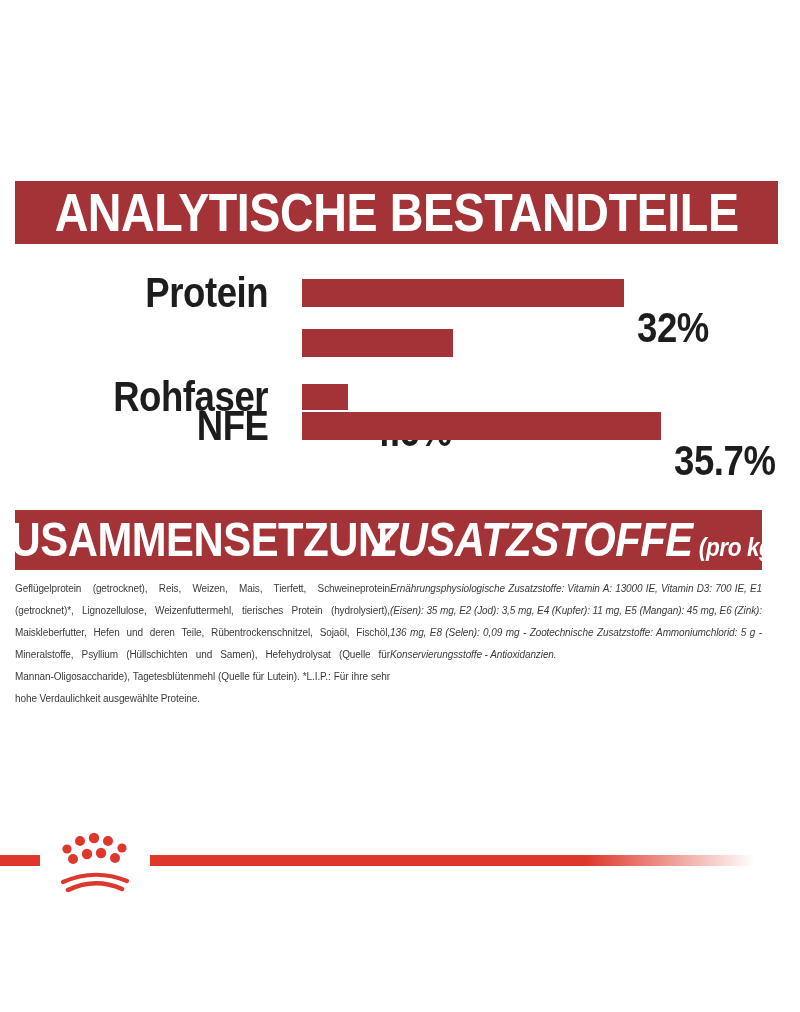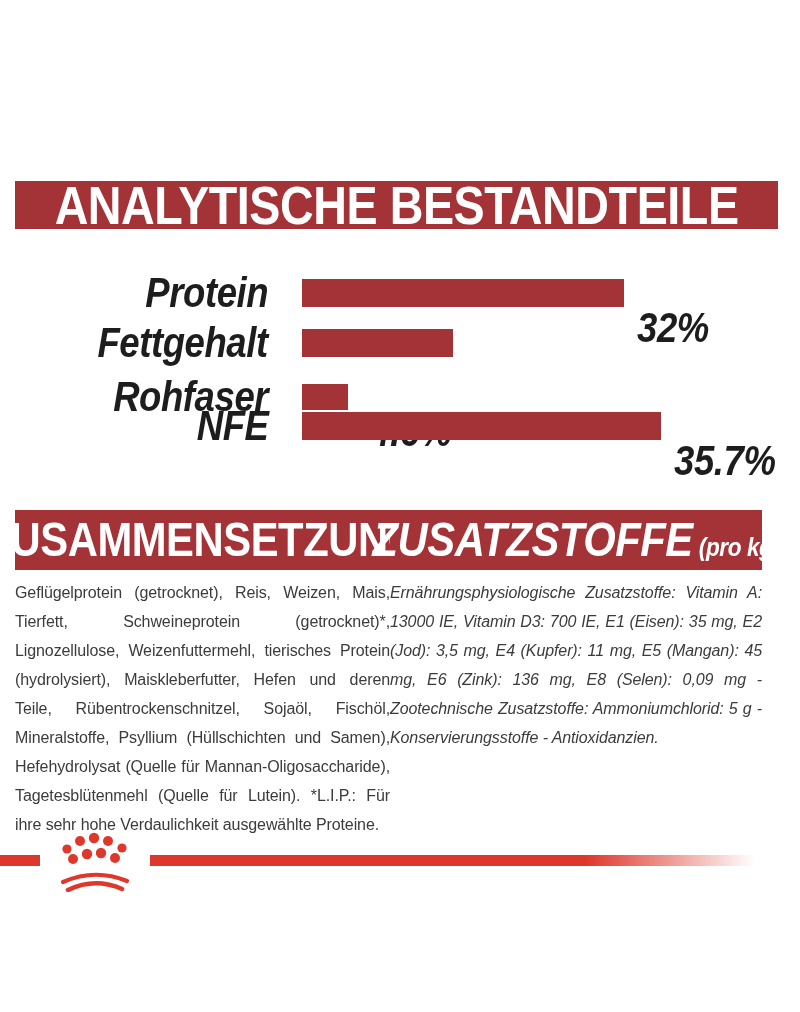--- a/index.html
+++ b/index.html
@@ -9,30 +9,30 @@
     --label-black:#1D1D1D;
   }
   *{box-sizing:border-box;margin:0;padding:0;}
   html,body{background:#ffffff;}
   .page{
     position:relative;width:800px;height:1012px;background:#ffffff;overflow:hidden;
     font-family:"Liberation Sans",sans-serif;
   }
   
   .main-banner{
-    position:absolute;left:15px;top:181px;width:763px;height:48px;
+    position:absolute;left:15px;top:181px;width:763px;height:63px;
     background:var(--maroon);display:flex;align-items:center;justify-content:center;
   }
   .main-banner .cond{
     color:#fff;font-weight:700;font-size:53px;line-height:1;white-space:nowrap;
     display:inline-block;transform:scaleX(0.88);transform-origin:center center;
     letter-spacing:-0.5px;
   }
   
-  .chart{position:absolute;left:0;top:0;width:800px;height:490px;font-style:italic;}
+  .chart{position:absolute;left:0;top:0;width:800px;height:490px;}
   .chart-row{position:absolute;left:0;width:800px;}
   .chart-label{position:absolute;right:532px;top:50%;transform:translateY(-50%);}
   .chart-label .cond-r{
     display:inline-block;transform:scaleX(0.87);transform-origin:right center;
     font-size:42px;font-weight:700;color:var(--label-black);white-space:nowrap;line-height:1;
     letter-spacing:-0.5px;
   }
   .chart-bar{position:absolute;left:302px;top:0;height:100%;background:var(--maroon);}
   .chart-value{position:absolute;top:50%;transform:translateY(-50%);margin-top:35px;}
   .chart-value .cond-l{
@@ -50,21 +50,21 @@
   }
   .section-banner .cond{
     display:inline-block;transform:scaleX(0.87);transform-origin:center center;
     color:#fff;font-weight:700;font-size:48px;line-height:1;white-space:nowrap;
     letter-spacing:-0.5px;
   }
   .section-banner .suffix{
     font-size:26px;font-weight:700;margin-left:7px;
   }
   .col p{
-    margin-top:8px;font-size:16px;line-height:29px;color:var(--body-text);
+    margin-top:8px;font-size:10px;line-height:22px;color:var(--body-text);
     text-align:justify;letter-spacing:-0.1px;
   }
   
   .footer-line-left{position:absolute;left:0;top:855px;width:40px;height:11px;background:var(--accent);}
   .footer-line-right{
     position:absolute;left:150px;top:855px;width:605px;height:11px;
     background:linear-gradient(to right,var(--accent) 0%,var(--accent) 72%,rgba(222,55,43,0) 100%);
   }
   .crown{position:absolute;left:55px;top:832px;width:90px;height:60px;}
 </style>
@@ -77,21 +77,20 @@
     <span class="cond">ANALYTISCHE BESTANDTEILE</span>
   </div>
 
   <div class="chart">
       <div class="chart-row" style="top: 279px; height: 28px;">
         <span class="chart-label"><span class="cond-r">Protein</span></span>
         <div class="chart-bar" style="width: 322px; background: rgb(164, 51, 56);"></div>
         <span class="chart-value" style="left: 637px;"><span class="cond-l" style="color: rgb(29, 29, 29);">32%</span></span>
       </div>
       <div class="chart-row" style="top: 329px; height: 28px;">
-        <span class="chart-label"><span class="cond-r">Fettgehalt</span></span>
         <div class="chart-bar" style="width: 151px; background: rgb(164, 51, 56);"></div>
       </div>
       <div class="chart-row" style="top: 384px; height: 26px;">
         <span class="chart-label"><span class="cond-r">Rohfaser</span></span>
         <div class="chart-bar" style="width: 46px; background: rgb(164, 51, 56);"></div>
         <span class="chart-value" style="left: 370px;"><span class="cond-l" style="color: rgb(29, 29, 29);">4.6%</span></span>
       </div>
       <div class="chart-row" style="top: 412px; height: 28px; padding-left: 25px;">
         <span class="chart-label"><span class="cond-r">NFE</span></span>
         <div class="chart-bar" style="width: 359px; background: rgb(164, 51, 56);"></div>

